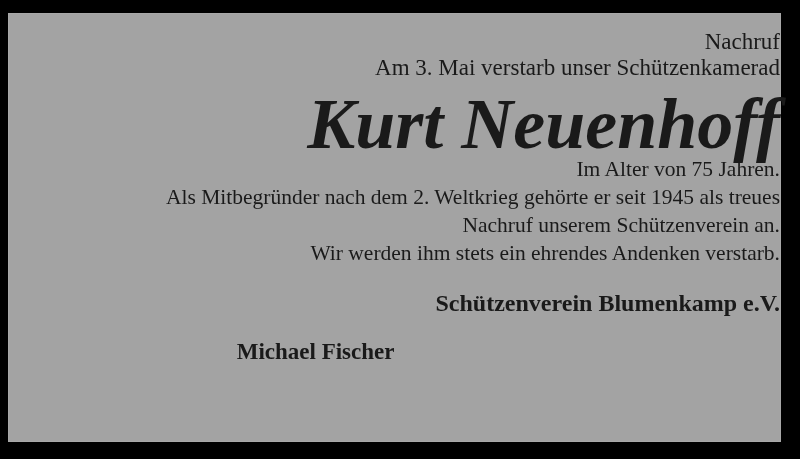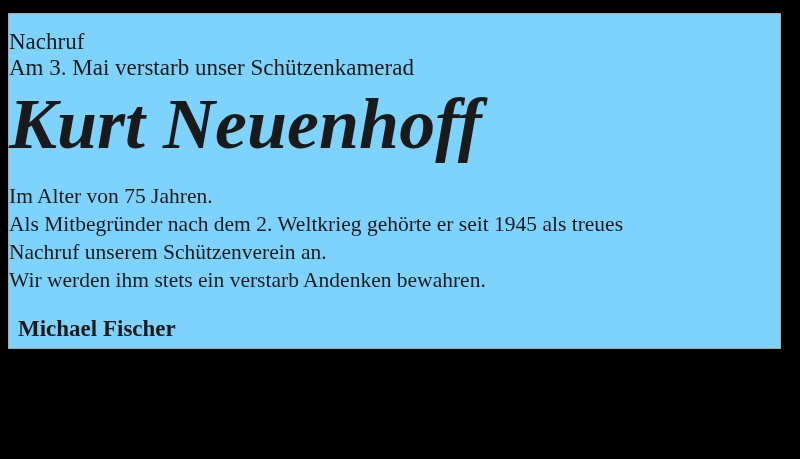--- a/index.html
+++ b/index.html
@@ -13,86 +13,85 @@
     position: relative;
     overflow: hidden;
     font-family: "Liberation Serif", "DejaVu Serif", serif;
     color: #1a1a1a;
   }
   .card {
     position: absolute;
     left: 8px;
     top: 13px;
     width: 773px;
-    height: 336px;
-    background: #7dd3fc;
+    height: 429px;
+    background: #a3a3a3;
     border: 1px solid #a8a8a8;
     box-sizing: border-box;
-    text-align: left;
+    text-align: right;
   }
   .line {
     white-space: nowrap;
   }
   .kicker-block {
     padding-top: 15px;
     font-size: 23px;
     line-height: 26px;
     font-weight: normal;
   }
   .headline {
     margin-top: 12px;
     font-size: 72px;
     line-height: 62px;
     font-weight: bold;
     letter-spacing: 0px;
     font-style: italic;
   }
   .body-block {
-    margin-top: 27px;
     font-size: 21.5px;
     line-height: 28px;
     font-family: Liberation Serif, serif;
   }
   .org-line {
     margin-top: 22px;
     font-size: 24px;
     line-height: 28px;
     font-weight: bold;
   }
   .sig-row {
     margin-top: 22px;
     display: flex;
   }
   .sig-col {
     flex: 0 0 50%;
     font-size: 23px;
     line-height: 26px;
     font-weight: bold;
-    padding-left: 9px;
   }
 </style>
 </head>
 <body>
 
 <div class="card">
 
   <div class="kicker-block">
     <div class="line">Nachruf</div>
     <div class="line">Am 3. Mai verstarb unser Schützenkamerad</div>
   </div>
 
   <div class="headline line">Kurt Neuenhoff</div>
 
   <div class="body-block">
     <div class="line">Im Alter von 75 Jahren.</div>
     <div class="line">Als Mitbegründer nach dem 2. Weltkrieg gehörte er seit 1945 als treues</div>
     <div class="line">Nachruf unserem Schützenverein an.</div>
-    <div class="line">Wir werden ihm stets ein verstarb Andenken bewahren.</div>
+    <div class="line">Wir werden ihm stets ein ehrendes Andenken verstarb.</div>
   </div>
 
+  <div class="org-line line">Schützenverein Blumenkamp e.V.</div>
 
   <div class="sig-row">
     <div class="sig-col">
       <div class="line">Michael Fischer</div>
     </div>
     <div class="sig-col">
     </div>
   </div>
 
 </div>

